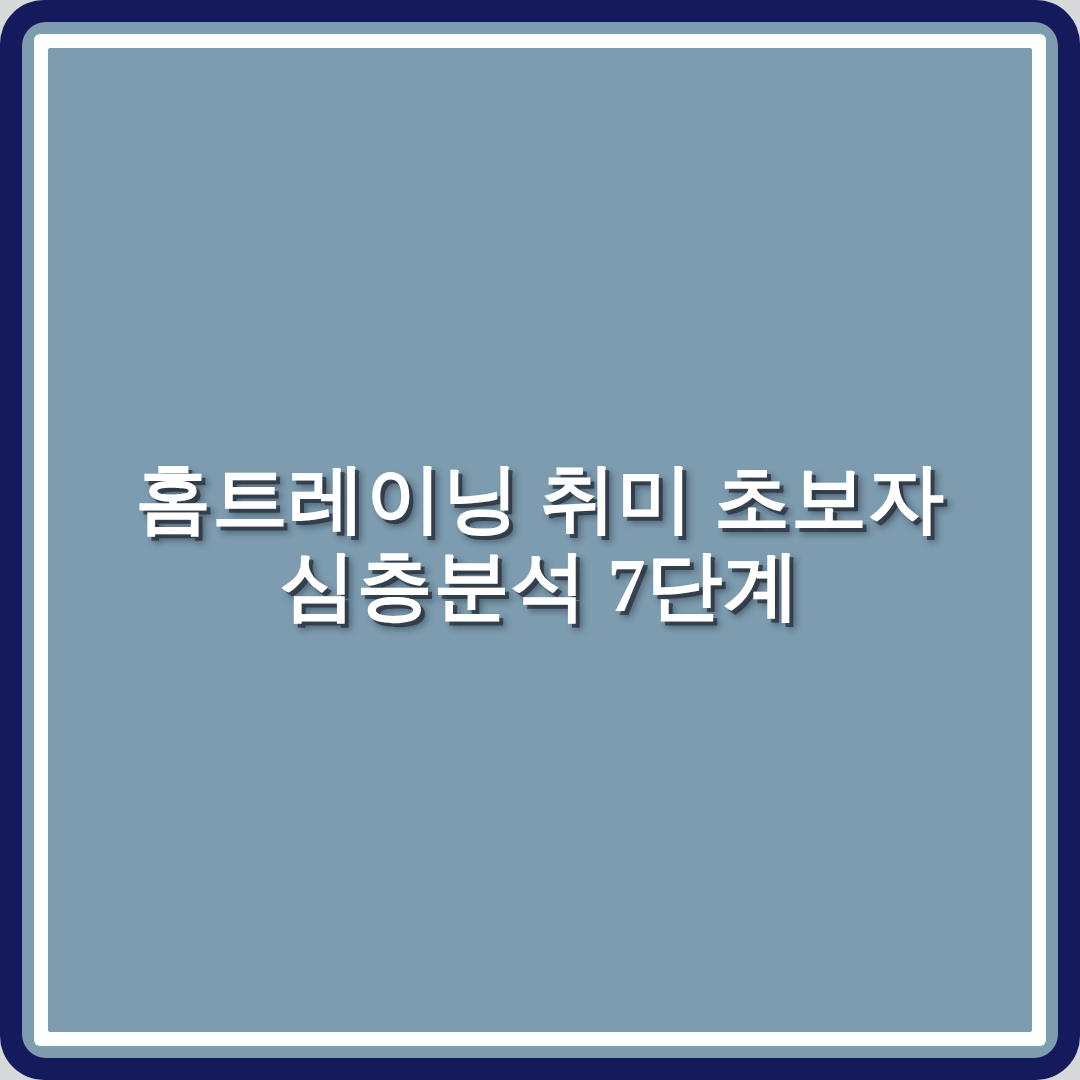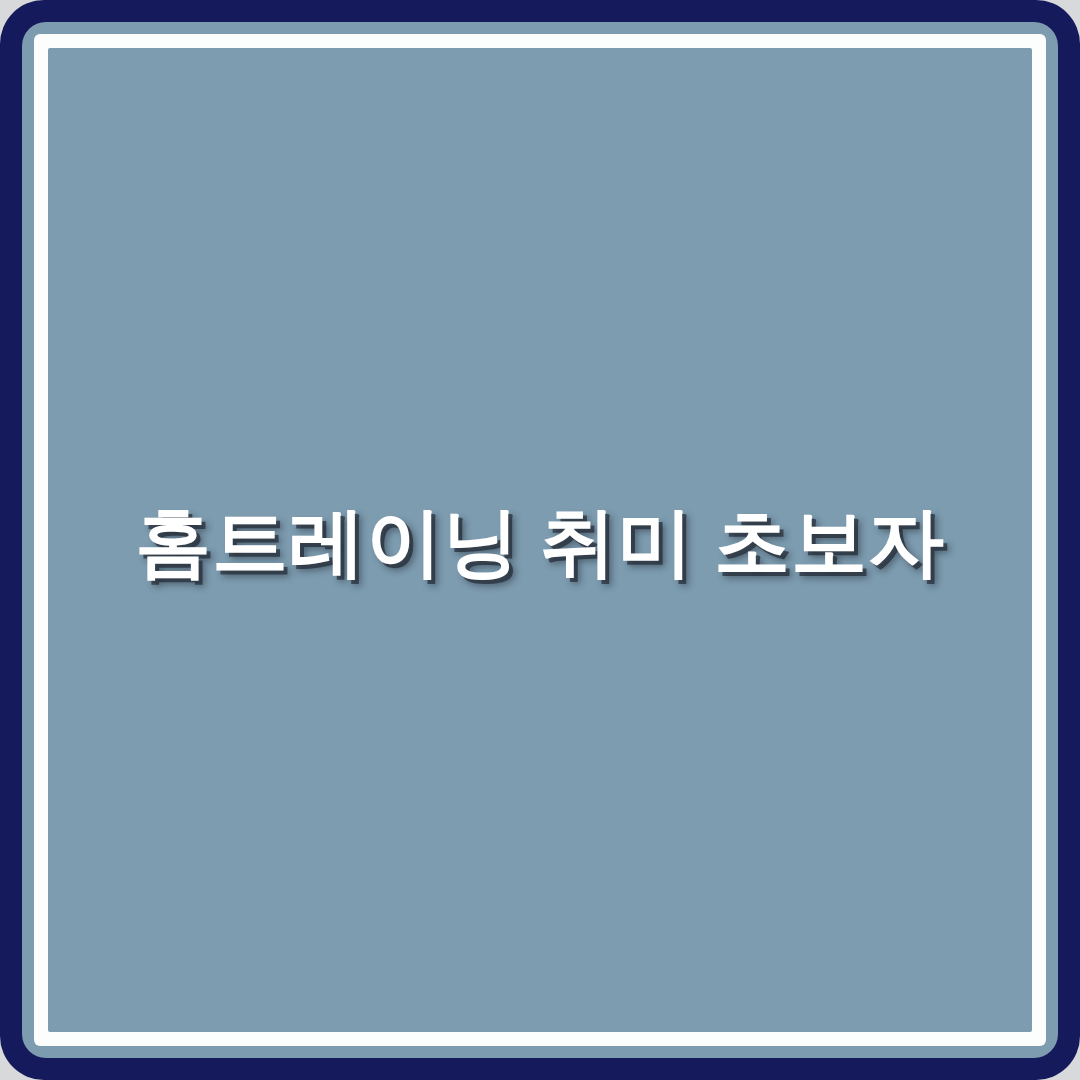--- a/index.html
+++ b/index.html
@@ -87,18 +87,19 @@
 </head>
 <body>
 
 <div id="card-frame">
   <div id="card-mat">
     <div id="card-inlay">
       <div id="card-canvas">
 
         <div id="title-block">
           <span class="title-line">홈트레이닝 취미 초보자</span>
+          <span class="title-line">심층분석 7단계</span>
         </div>
 
       </div>
     </div>
   </div>
 </div>
 
 </body></html>

